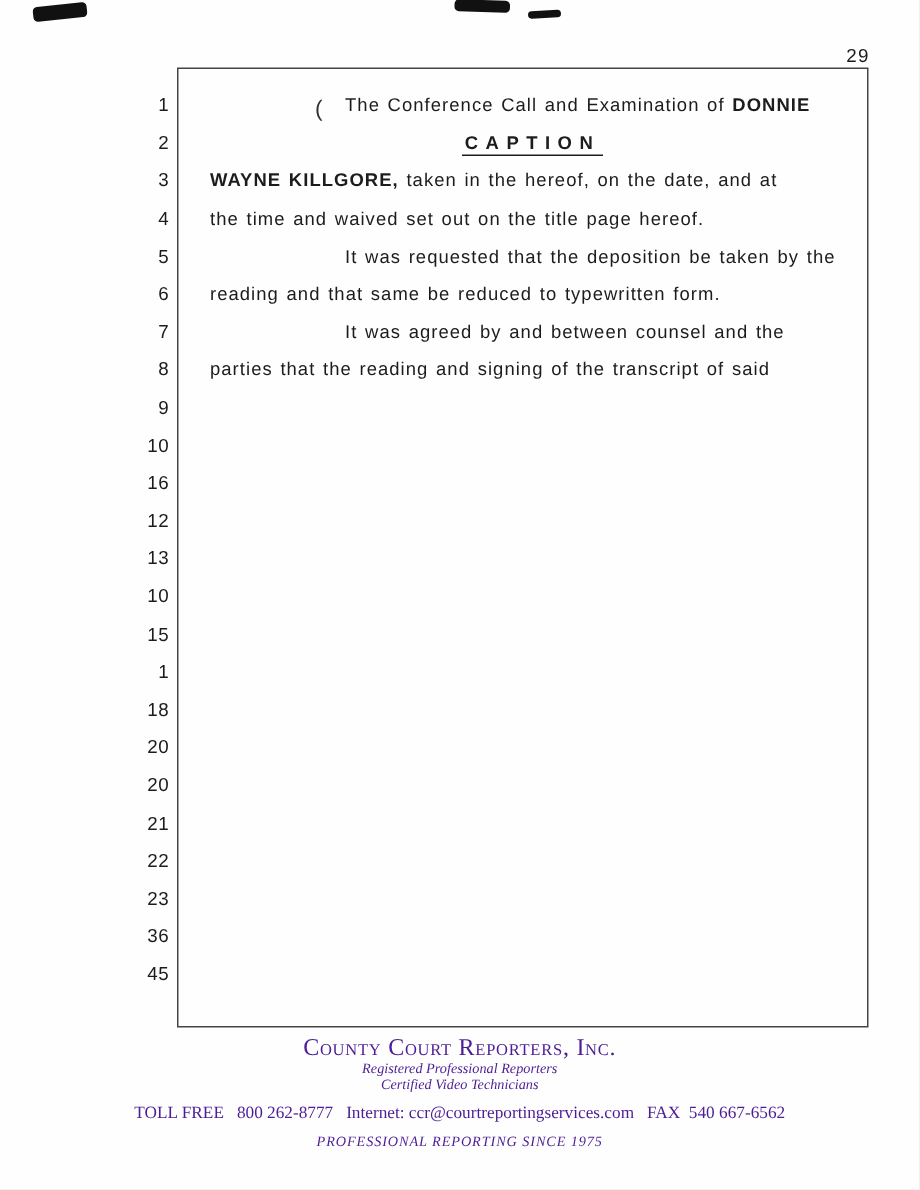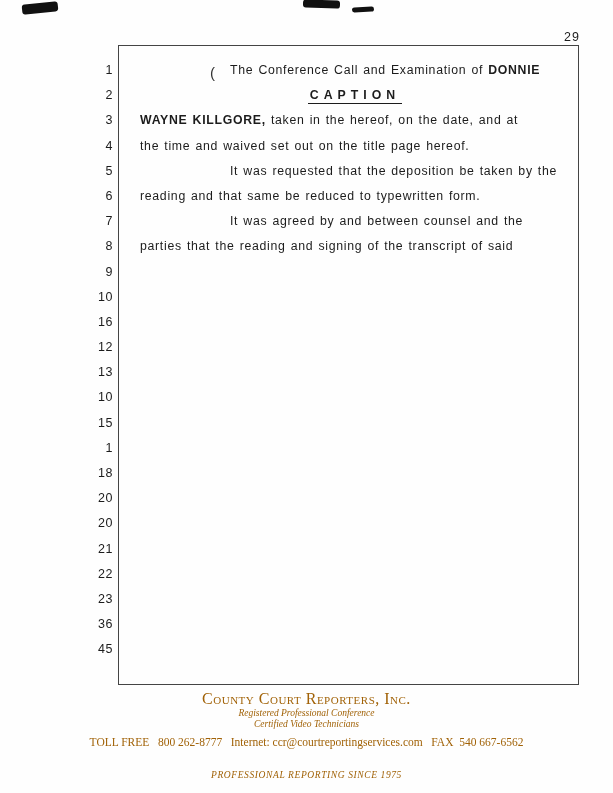--- a/index.html
+++ b/index.html
@@ -54,26 +54,26 @@
   .heading {
     font-weight:700; letter-spacing:5px;
     border-bottom:1.5px solid #1c1c1c;
     padding:0 2px 1px 2px;
   }
 
   .footer {
     position:absolute; left:0; top:690px; width:613px;
     text-align:center;
     font-family:"Liberation Serif", serif;
-    color:#a16207;
+    color:#4c1d95;
   }
   .company { font-size:16px; font-variant:small-caps; letter-spacing:0.5px; line-height:18px; }
   .tag { font-size:9.5px; font-style:italic; line-height:11px; }
   .contact { font-size:11.5px; margin-top:6px; white-space:pre; }
-  .motto { font-size:9.5px; font-style:italic; margin-top:22px; letter-spacing:0.6px; }
+  .motto { font-size:9.5px; font-style:italic; margin-top:9px; letter-spacing:0.6px; }
 </style>
 </head>
 <body>
 
 <div class="page">
 
   <div class="artifact a1"></div>
   <div class="artifact a2"></div>
   <div class="artifact a3"></div>
 
@@ -118,19 +118,19 @@
     <div class="tline"><span class="b">WAYNE KILLGORE,</span><span> taken in the hereof, on the date, and at</span></div>
     <div class="tline">the time and waived set out on the title page hereof.</div>
     <div class="tline indent">It was requested that the deposition be taken by the</div>
     <div class="tline">reading and that same be reduced to typewritten form.</div>
     <div class="tline indent">It was agreed by and between counsel and the</div>
     <div class="tline">parties that the reading and signing of the transcript of said</div>
   </div>
 
   <div class="footer">
     <div class="company">County Court Reporters, Inc.</div>
-    <div class="tag">Registered Professional Conference</div>
+    <div class="tag">Registered Professional Reporters</div>
     <div class="tag">Certified Video Technicians</div>
     <div class="contact">TOLL FREE   800 262-8777   Internet: ccr@courtreportingservices.com   FAX  540 667-6562</div>
     <div class="motto">PROFESSIONAL REPORTING SINCE 1975</div>
   </div>
 
 </div>
 
 </body></html>

